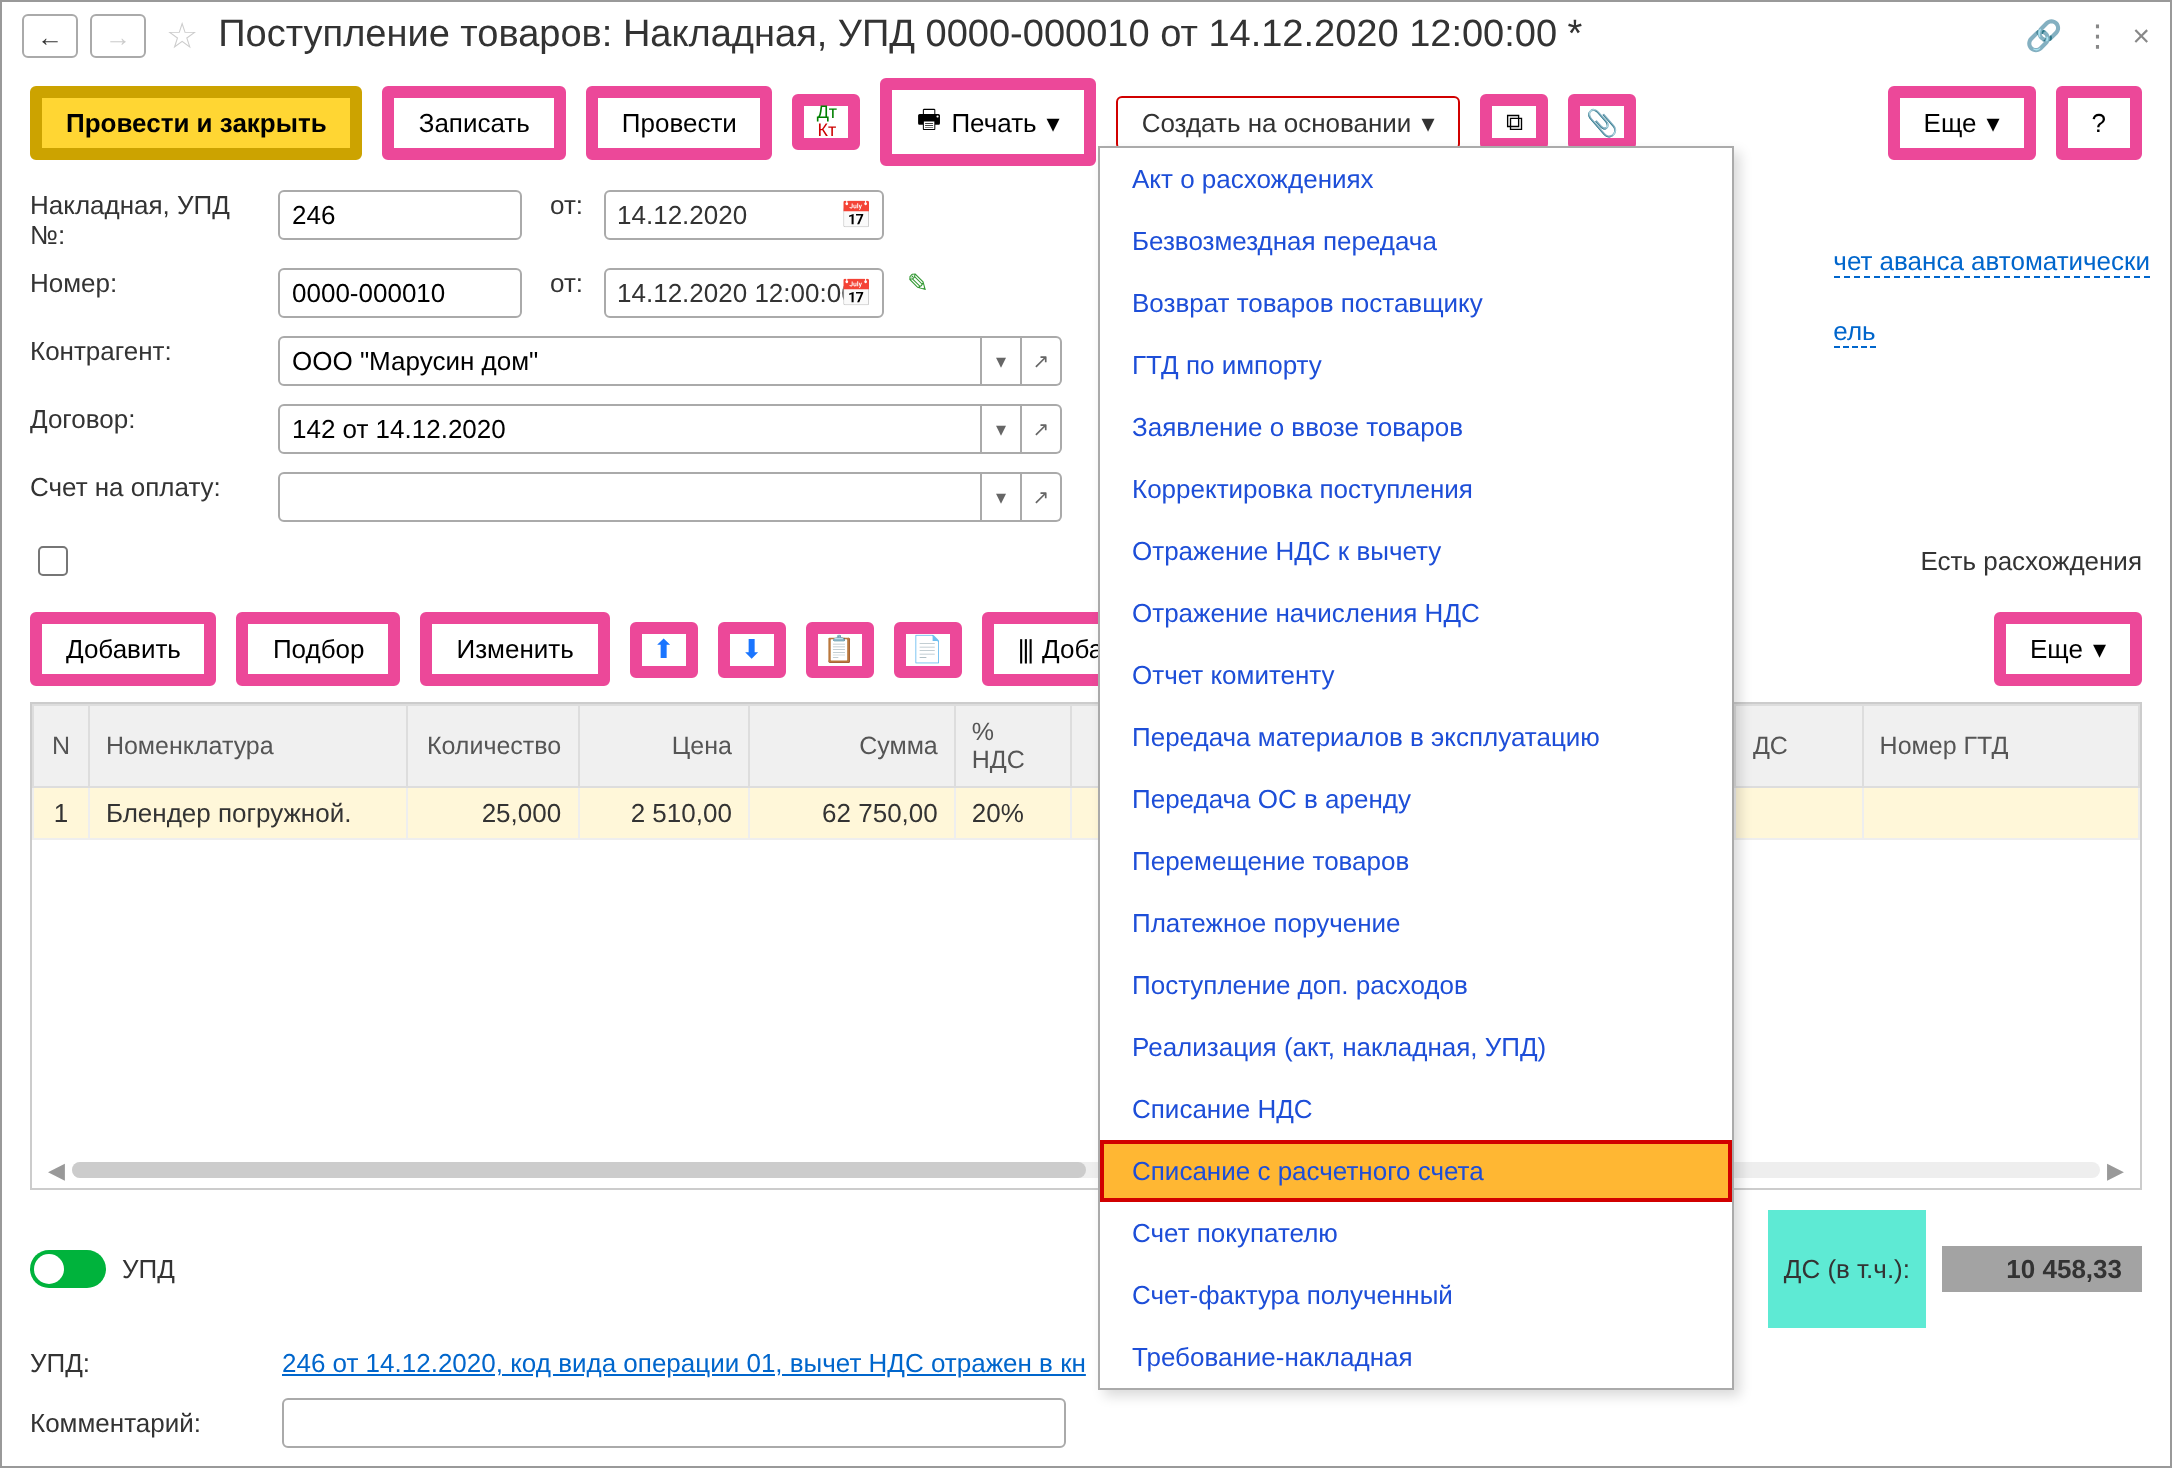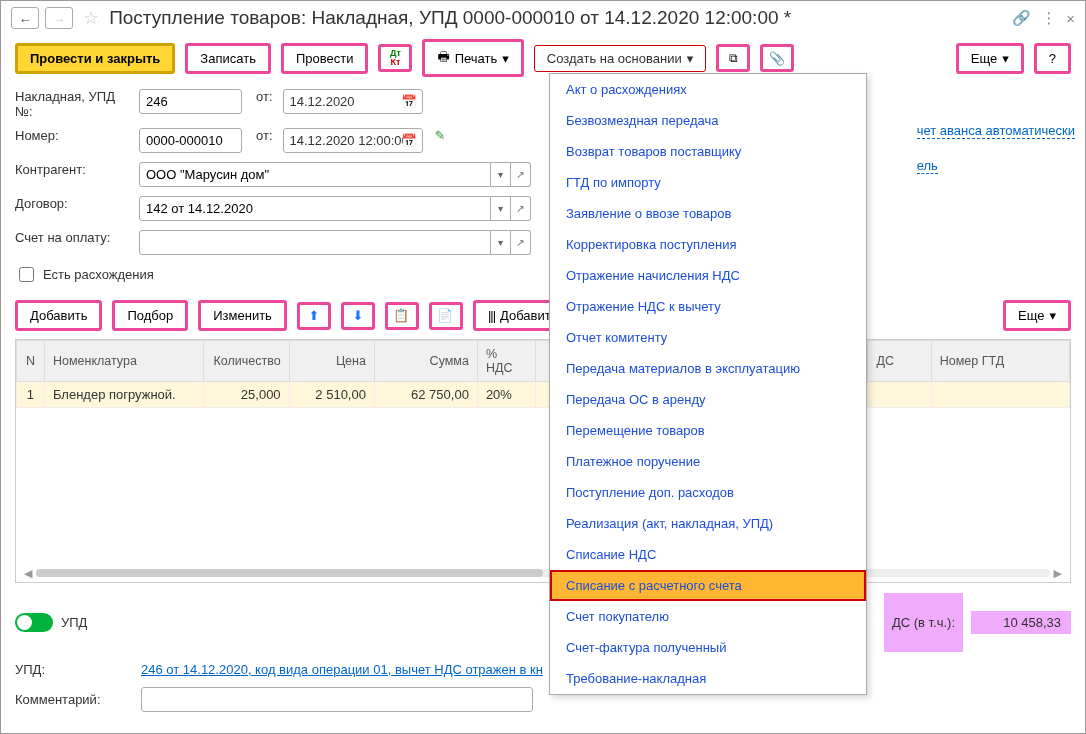--- a/index.html
+++ b/index.html
@@ -9,44 +9,44 @@
   
   .titlebar { display: flex; align-items: center; padding: 6px 10px; gap: 6px; }
   .nav-btn { width: 28px; height: 22px; border: 1px solid #aaa; border-radius: 3px; background: #fff; display: flex; align-items: center; justify-content: center; cursor: pointer; }
   .star { color: #ccc; font-size: 18px; margin: 0 4px; }
   .title-text { font-size: 19px; color: #333; flex: 1; white-space: nowrap; }
   .titlebar-right { display: flex; gap: 10px; align-items: center; }
   .title-icon { color: #888; font-size: 15px; cursor: pointer; }
 
   
   .toolbar { display: flex; align-items: center; padding: 4px 14px 10px 14px; gap: 10px; }
-  .btn { border: 3px solid #ec4899; border-radius: 3px; background: #fff; padding: 5px 12px; font-size: 13px; cursor: pointer; display: inline-flex; align-items: center; gap: 5px; }
+  .btn { border: 6px solid #ec4899; border-radius: 3px; background: #fff; padding: 5px 12px; font-size: 13px; cursor: pointer; display: inline-flex; align-items: center; gap: 5px; }
   .btn-yellow { background: #ffd633; border-color: #cca300; font-weight: bold; }
   .btn-icon { width: 34px; height: 28px; padding: 0; justify-content: center; }
   .btn-create { border: 1.5px solid #d10000; color: #333; }
-  .dtkt { color: #008000; font-size: 9px; line-height: 9px; font-weight: bold; display:inline-block;}
+  .dtkt { color: #008000; font-size: 9px; line-height: 9px; font-weight: normal; display:inline-block;}
   .dtkt .kt { color: #c00; }
   .toolbar-spacer { flex: 1; }
 
   
   .form { padding: 2px 14px; }
   .form-row { display: flex; align-items: flex-start; margin-bottom: 9px; gap: 6px; }
   .form-label { width: 118px; color: #333; }
   .input { border: 1px solid #aaa; border-radius: 3px; padding: 4px 6px; font-size: 13px; background: #fff; }
-  .input-num { width: 103px; }
+  .input-num { width: 122px; }
   .input-date { width: 140px; position: relative; }
   .input-date .cal { position: absolute; right: 4px; top: 4px; color: #888; font-size: 13px; }
   .combo { display:flex; }
   .combo .input { border-top-right-radius:0; border-bottom-right-radius:0; flex:1;}
   .combo-btn { width: 20px; border:1px solid #aaa; border-left:none; display:flex; align-items:center; justify-content:center; font-size:10px; color:#666; background:#fff; cursor:pointer;}
   .combo-btn.last{ border-top-right-radius:3px; border-bottom-right-radius:3px;}
   .lbl-ot { margin: 0 4px 0 8px; }
   .link { color: #0066cc; text-decoration: underline; cursor: pointer; }
   .link-dotted { border-bottom: 1px dashed #0066cc; text-decoration: none; }
-  .chk { display:flex; align-items:center; gap:6px; }
+  .chk { display:flex; align-items:center; gap:6px;justify-content:space-between; }
   .chk input { width:15px; height:15px;}
 
   
   .toolbar2 { display:flex; align-items:center; padding: 4px 14px; gap:10px;}
   .arrow-btn { color:#1a75ff; }
 
   
   .table-wrap { margin: 4px 14px 0 14px; border:1px solid #ccc; height: 244px; overflow:hidden; position:relative; background:#fff;}
   .table { width:100%; border-collapse:collapse; }
   .table th { background:#f0f0f0; border:1px solid #ddd; padding:6px 8px; text-align:left; font-weight:normal; color:#555; font-size:12.5px;}
@@ -58,22 +58,22 @@
   .hscroll .track{ flex:1; height:8px; background:#eee; border-radius:4px; position:relative;}
   .hscroll .thumb{ position:absolute; left:0; width:50%; height:8px; background:#ccc; border-radius:4px;}
   .hscroll .arr{ color:#999; font-size:11px; padding:0 4px;}
 
   
   .footer { padding: 10px 14px; }
   .footer-row { display:flex; align-items:center; margin-bottom:10px; gap:8px;}
   .toggle { width:38px; height:19px; background:#00b33c; border-radius:10px; position:relative; }
   .toggle::after{ content:""; position:absolute; width:15px; height:15px; background:#fff; border-radius:50%; top:2px; left:2px;}
   .footer-spacer{flex:1;}
-  .nds-box { background:#f0abfc; padding:22px 8px; }
-  .nds-val { background:#f0abfc; padding:4px 10px; min-width:100px; text-align:right;}
+  .nds-box { background:#5eead4; padding:22px 8px; }
+  .nds-val { background:#a3a3a3; padding:4px 10px; min-width:100px; text-align:right;font-weight:bold;}
 
   
   .dropdown { position:absolute; top:72px; left:548px; width:318px; background:#fff; border:1px solid #aaa; box-shadow:3px 3px 6px rgba(0,0,0,.15); z-index:100;}
   .dropdown-item { padding:8px 16px; font-size:13px; color:#1d4ed8; cursor:pointer; }
   .dropdown-item.hl { background:#ffb733; outline:2px solid #d10000; outline-offset:-2px;}
 
   .right-link-area{ position:absolute; right:10px; top:122px; text-align:left;}
 </style>
 </head>
 <body>
@@ -229,22 +229,22 @@
     </div>
   </div>
 
   <div class="dropdown" id="dropdown">
       <div class="dropdown-item">Акт о расхождениях</div>
       <div class="dropdown-item">Безвозмездная передача</div>
       <div class="dropdown-item">Возврат товаров поставщику</div>
       <div class="dropdown-item">ГТД по импорту</div>
       <div class="dropdown-item">Заявление о ввозе товаров</div>
       <div class="dropdown-item">Корректировка поступления</div>
+      <div class="dropdown-item">Отражение НДС к вычету</div>
       <div class="dropdown-item">Отражение начисления НДС</div>
-      <div class="dropdown-item">Отражение НДС к вычету</div>
       <div class="dropdown-item">Отчет комитенту</div>
       <div class="dropdown-item">Передача материалов в эксплуатацию</div>
       <div class="dropdown-item">Передача ОС в аренду</div>
       <div class="dropdown-item">Перемещение товаров</div>
       <div class="dropdown-item">Платежное поручение</div>
       <div class="dropdown-item">Поступление доп. расходов</div>
       <div class="dropdown-item">Реализация (акт, накладная, УПД)</div>
       <div class="dropdown-item">Списание НДС</div>
       <div class="dropdown-item hl">Списание с расчетного счета</div>
       <div class="dropdown-item">Счет покупателю</div>

